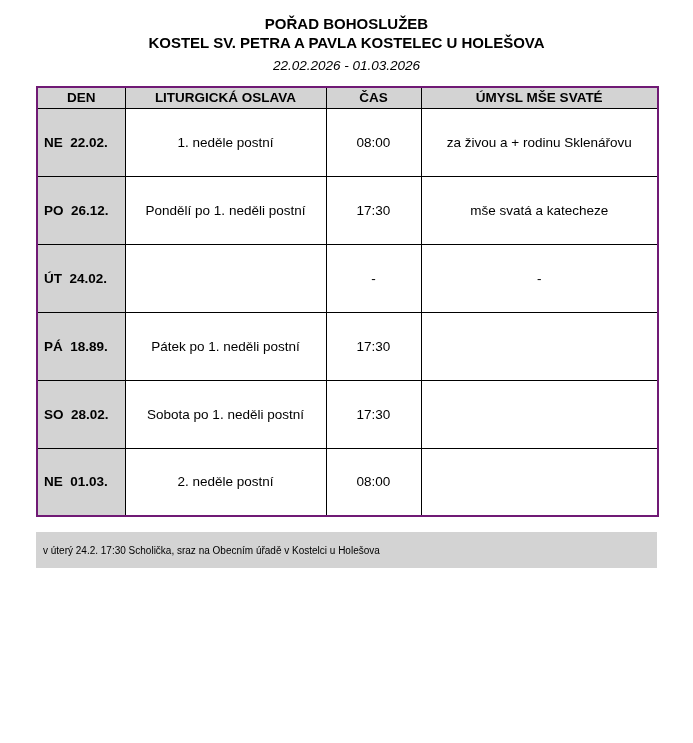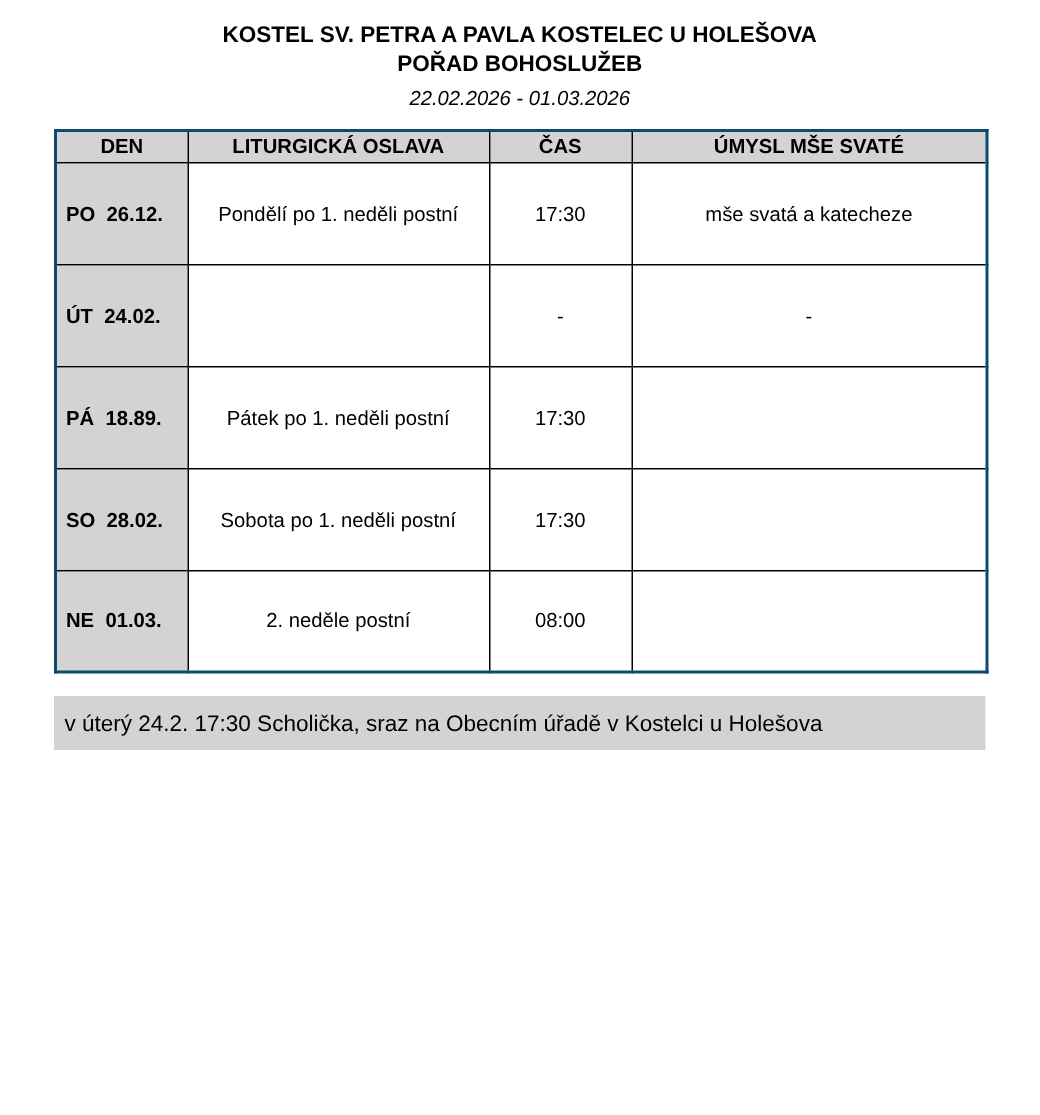--- a/index.html
+++ b/index.html
@@ -30,21 +30,21 @@
     font-size: 13.5px;
     font-weight: 400;
     margin-top: 6px;
     font-style: italic;
   }
   table.schedule {
     border-collapse: collapse;
     table-layout: fixed;
     width: 621px;
     margin: 13px 0 0 36px;
-    border: 2px solid #0c4a6e;
+    border: 2px solid #701a75;
     padding-left: 25px;
   }
   .schedule th,
   .schedule td {
     border: 1px solid #000;
     font-size: 13.5px;
     overflow: hidden;
   }
   .schedule th {
     background: #d3d3d3;
@@ -72,50 +72,56 @@
   .col-cas { width: 95px; }
   .col-umysl { width: 237px; }
   .footer-note {
     width: 621px;
     margin: 15px 12px 0 36px;
     background: #d3d3d3;
     height: 36px;
     display: flex;
     align-items: center;
     padding-left: 7px;
-    font-size: 15px;
+    font-size: 10px;
   }
 </style>
 </head>
 <body>
 
 <div class="page">
 
   <div class="header">
+    <div class="title-line">POŘAD BOHOSLUŽEB</div>
     <div class="title-line">KOSTEL SV. PETRA A PAVLA KOSTELEC U HOLEŠOVA</div>
-    <div class="title-line">POŘAD BOHOSLUŽEB</div>
     <div class="date-range">22.02.2026 - 01.03.2026</div>
   </div>
 
   <table class="schedule">
     <colgroup>
       <col class="col-den">
       <col class="col-oslava">
       <col class="col-cas">
       <col class="col-umysl">
     </colgroup>
     <thead>
       <tr>
         <th>DEN</th>
         <th>LITURGICKÁ OSLAVA</th>
         <th>ČAS</th>
         <th>ÚMYSL MŠE SVATÉ</th>
       </tr>
     </thead>
     <tbody>
+      <tr>
+        <td class="day">NE  22.02.</td>
+        <td>1. neděle postní</td>
+        <td>08:00</td>
+        <td>za živou a + rodinu Sklenářovu</td>
+      </tr>
       <tr>
         <td class="day">PO  26.12.</td>
         <td>Pondělí po 1. neděli postní</td>
         <td>17:30</td>
         <td>mše svatá a katecheze</td>
       </tr>
       <tr>
         <td class="day">ÚT  24.02.</td>
         <td></td>
         <td>-</td>

